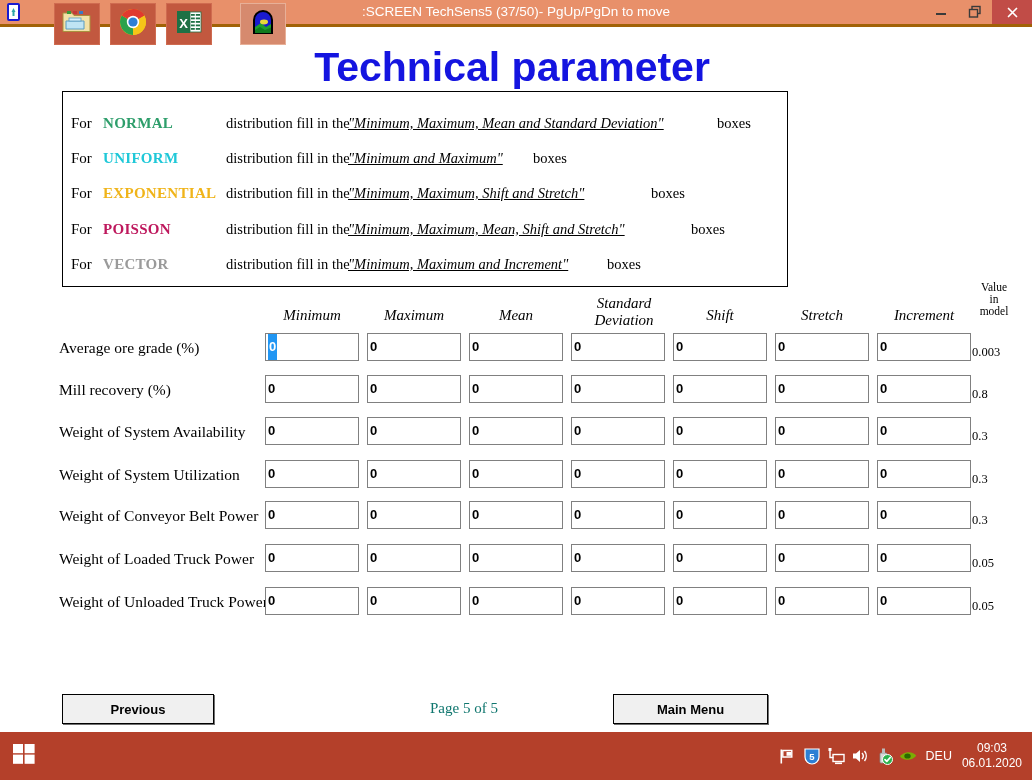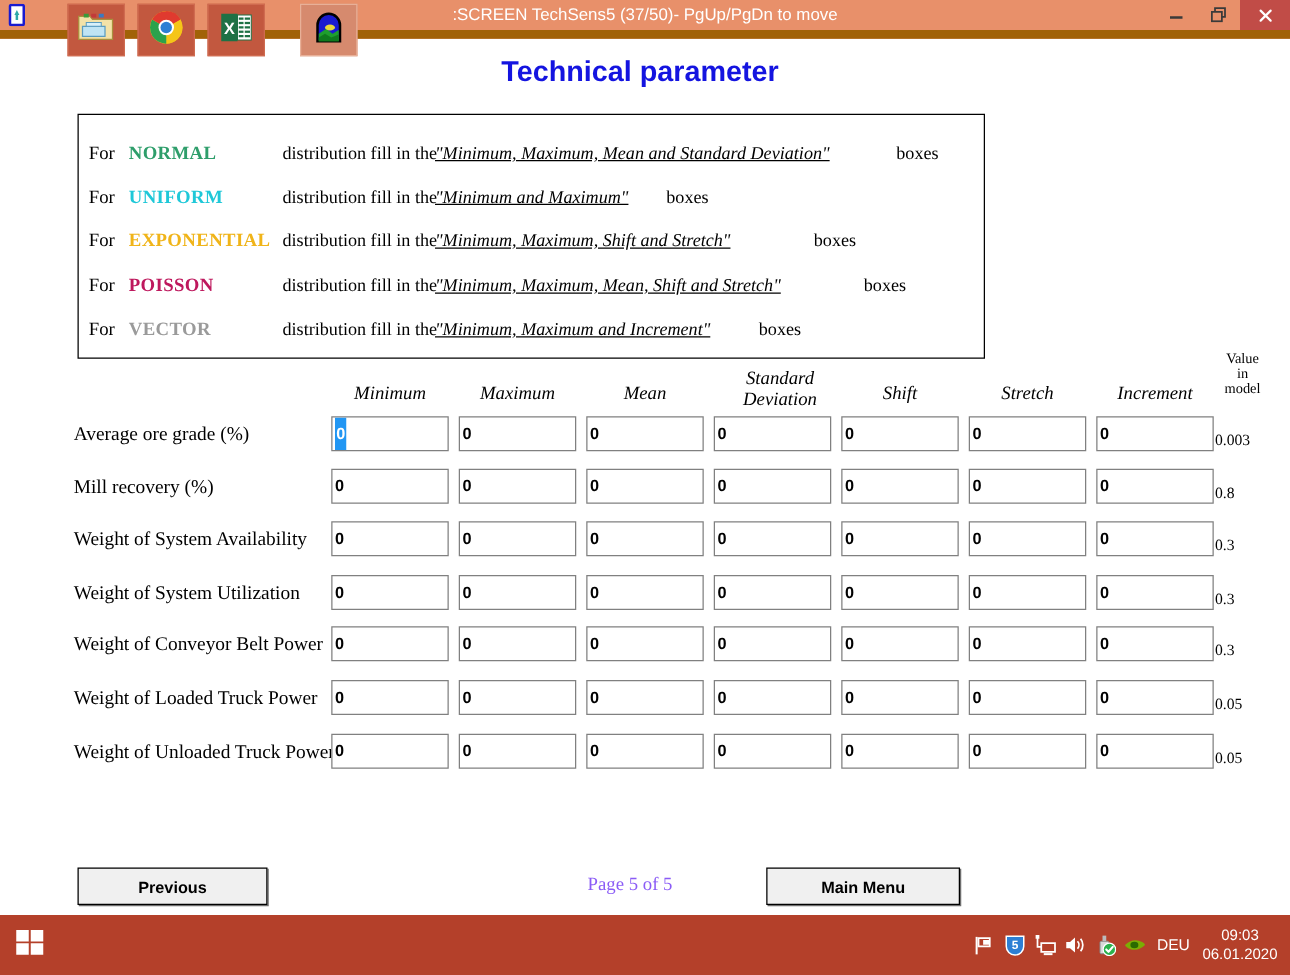--- a/index.html
+++ b/index.html
@@ -14,21 +14,21 @@
     width: 1032px;
     height: 780px;
     background: #ffffff;
   }
 
   
   .titlebar {
     position: absolute; left: 0; top: 0;
     width: 1032px; height: 24px;
     background: #e8906a;
-    border-bottom: 7px solid #a16207;
+    border-bottom: 3px solid #a16207;
   }
   .tb-appicon {
     position: absolute; left: 6px; top: 3px;
     width: 16px; height: 18px;
   }
   .tb-title {
     position: absolute; left: 0; top: 0;
     width: 1032px; height: 24px;
     line-height: 24px;
     text-align: center;
@@ -56,21 +56,21 @@
     color: #ffffff; font-size: 13px;
   }
 
   
   .page-title {
     position: absolute;
     left: 0; top: 44px; width: 1024px;
     text-align: center;
     font-family: "Liberation Sans", sans-serif;
     font-weight: bold;
-    font-size: 23px;
+    font-size: 41px;
     color: #1414e0;
     letter-spacing: 0px;
   }
 
   
   .legend-box {
     position: absolute;
     left: 62px; top: 91px;
     width: 726px; height: 196px;
     border: 1px solid #000000;
@@ -176,23 +176,23 @@
     font-size: 13px;
     color: #000;
     display: flex; align-items: center; justify-content: center;
     cursor: pointer;
     box-sizing: border-box;
   }
   .page-indicator {
     position: absolute;
     left: 430px; top: 700px;
     width: 148px;
-    text-align: center;
+    text-align: left;
     font-size: 15px;
-    color: #8b5cf6;
+    color: #0f766e;
   }
 
   
   .taskbar {
     position: absolute;
     left: 0; top: 732px;
     width: 1032px; height: 48px;
     background: #b4402a;
   }
   .tb-item {

